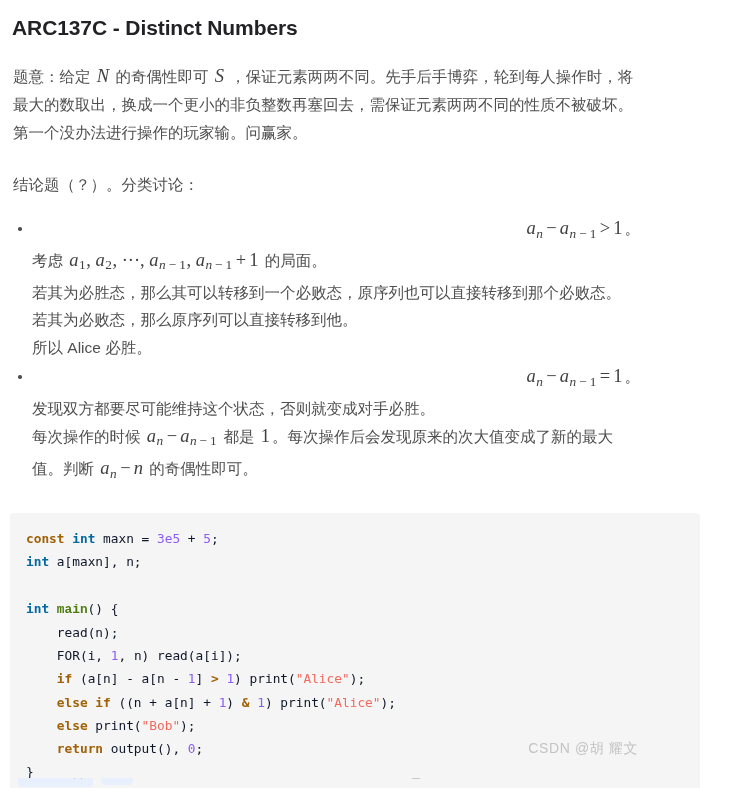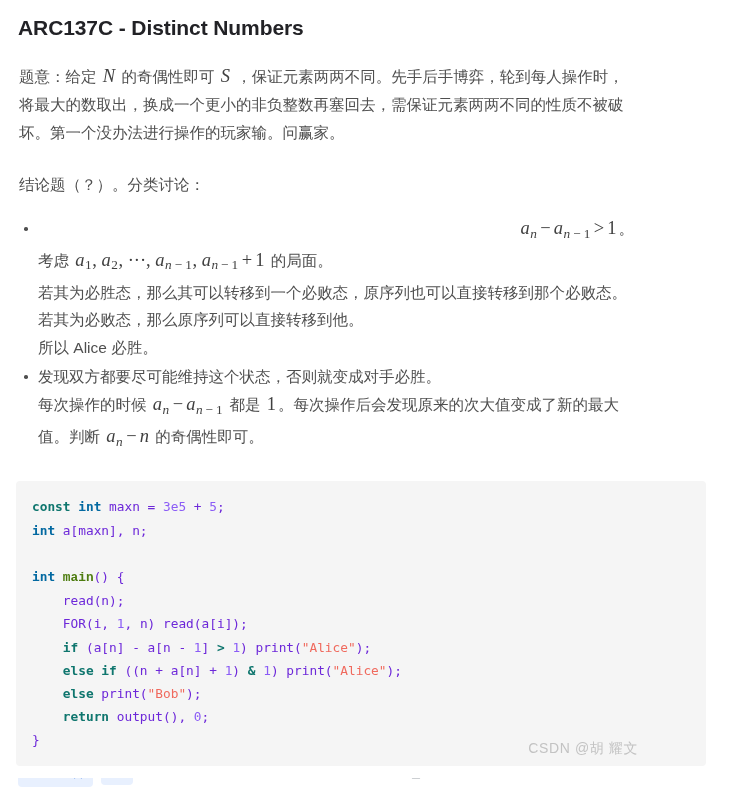--- a/index.html
+++ b/index.html
@@ -15,21 +15,21 @@
     font-family: "Liberation Sans", "DejaVu Sans", sans-serif;
     color: #4f4f4f;
     -webkit-font-smoothing: antialiased;
   }
 
   .page {
     position: relative;
     width: 650px;
     height: 788px;
     box-sizing: border-box;
-    padding: 0 16px;
+    padding: 0 10px;
   }
 
   
   .post-title {
     margin: 0;
     padding: 14px 0 0 2px;
     font-size: 21px;
     line-height: 28px;
     font-weight: bold;
     color: #222226;
@@ -113,26 +113,26 @@
     box-sizing: border-box;
     padding: 14px 0 14px 16px;
     font-family: "DejaVu Sans Mono", "Liberation Mono", monospace;
     font-size: 12.8px;
     line-height: 23.2px;
     color: #444444;
     white-space: pre;
     overflow: hidden;
   }
   .code-block .ln { display: block; min-height: 23.2px; }
-  .tok-kw   { color: #0f766e; font-weight: bold; }
+  .tok-kw   { color: #a16207; font-weight: bold; }
   .tok-type { color: #0369a1; font-weight: bold; }
   .tok-num  { color: #8b5cf6; }
   .tok-fn   { color: #4d7c0f; font-weight: bold; font-family: Liberation Mono, monospace; }
   .tok-str  { color: #f06a5e; }
-  .tok-pl   { color: #6d28d9; }
+  .tok-pl   { color: #0f172a; }
 
   
   .watermark {
     position: absolute;
     right: 12px;
     bottom: 30px;
     font-size: 14px;
     color: #c3c3c3;
     letter-spacing: 0.6px;
     user-select: none;
@@ -213,20 +213,23 @@
         <span class="math math-lg">a<sub><span class="num">1</span></sub><span class="num">,</span>&nbsp;a<sub><span class="num">2</span></sub><span class="num">,</span>&nbsp;<span class="num">···</span><span class="num">,</span>&nbsp;a<sub><span>n</span><span class="op">−</span><span class="num">1</span></sub><span class="num">,</span>&nbsp;a<sub><span>n</span><span class="op">−</span><span class="num">1</span></sub><span class="op">+</span><span class="num">1</span></span>
         <span>的局面。</span>
       </div>
 
       <div class="sub-line">若其为必胜态，那么其可以转移到一个必败态，原序列也可以直接转移到那个必败态。</div>
       <div class="sub-line">若其为必败态，那么原序列可以直接转移到他。</div>
       <div class="sub-line">所以 Alice 必胜。</div>
     </li>
 
     <li>
+      <div class="bullet-head">
+        <span class="math math-lg">a<sub>n</sub><span class="op">−</span>a<sub><span>n</span><span class="op">−</span><span class="num">1</span></sub><span class="op">=</span><span class="num">1</span></span><span>。</span>
+      </div>
 
       <div class="sub-line">发现双方都要尽可能维持这个状态，否则就变成对手必胜。</div>
 
       <div class="sub-line">
         <span>每次操作的时候</span>
         <span class="math math-lg">a<sub>n</sub><span class="op">−</span>a<sub><span>n</span><span class="op">−</span><span class="num">1</span></sub></span>
         <span>都是</span>
         <span class="math math-lg"><span class="num">1</span></span><span>。每次操作后会发现原来的次大值变成了新的最大值。判断</span>
         <span class="math math-lg">a<sub>n</sub><span class="op">−</span>n</span>
         <span>的奇偶性即可。</span>

